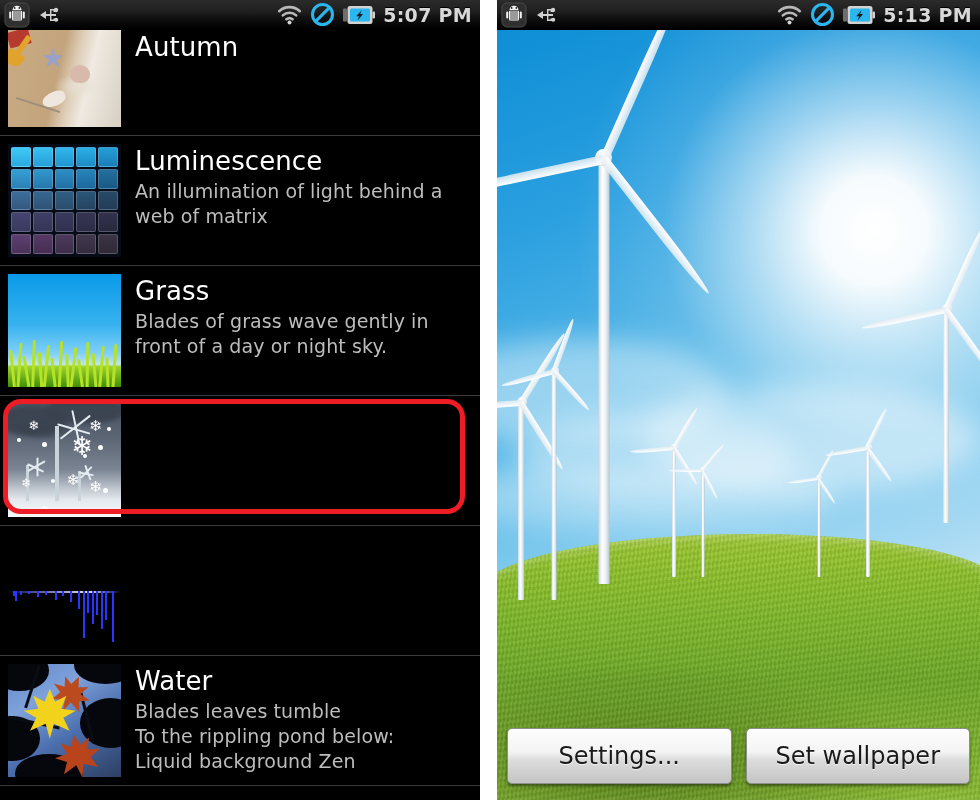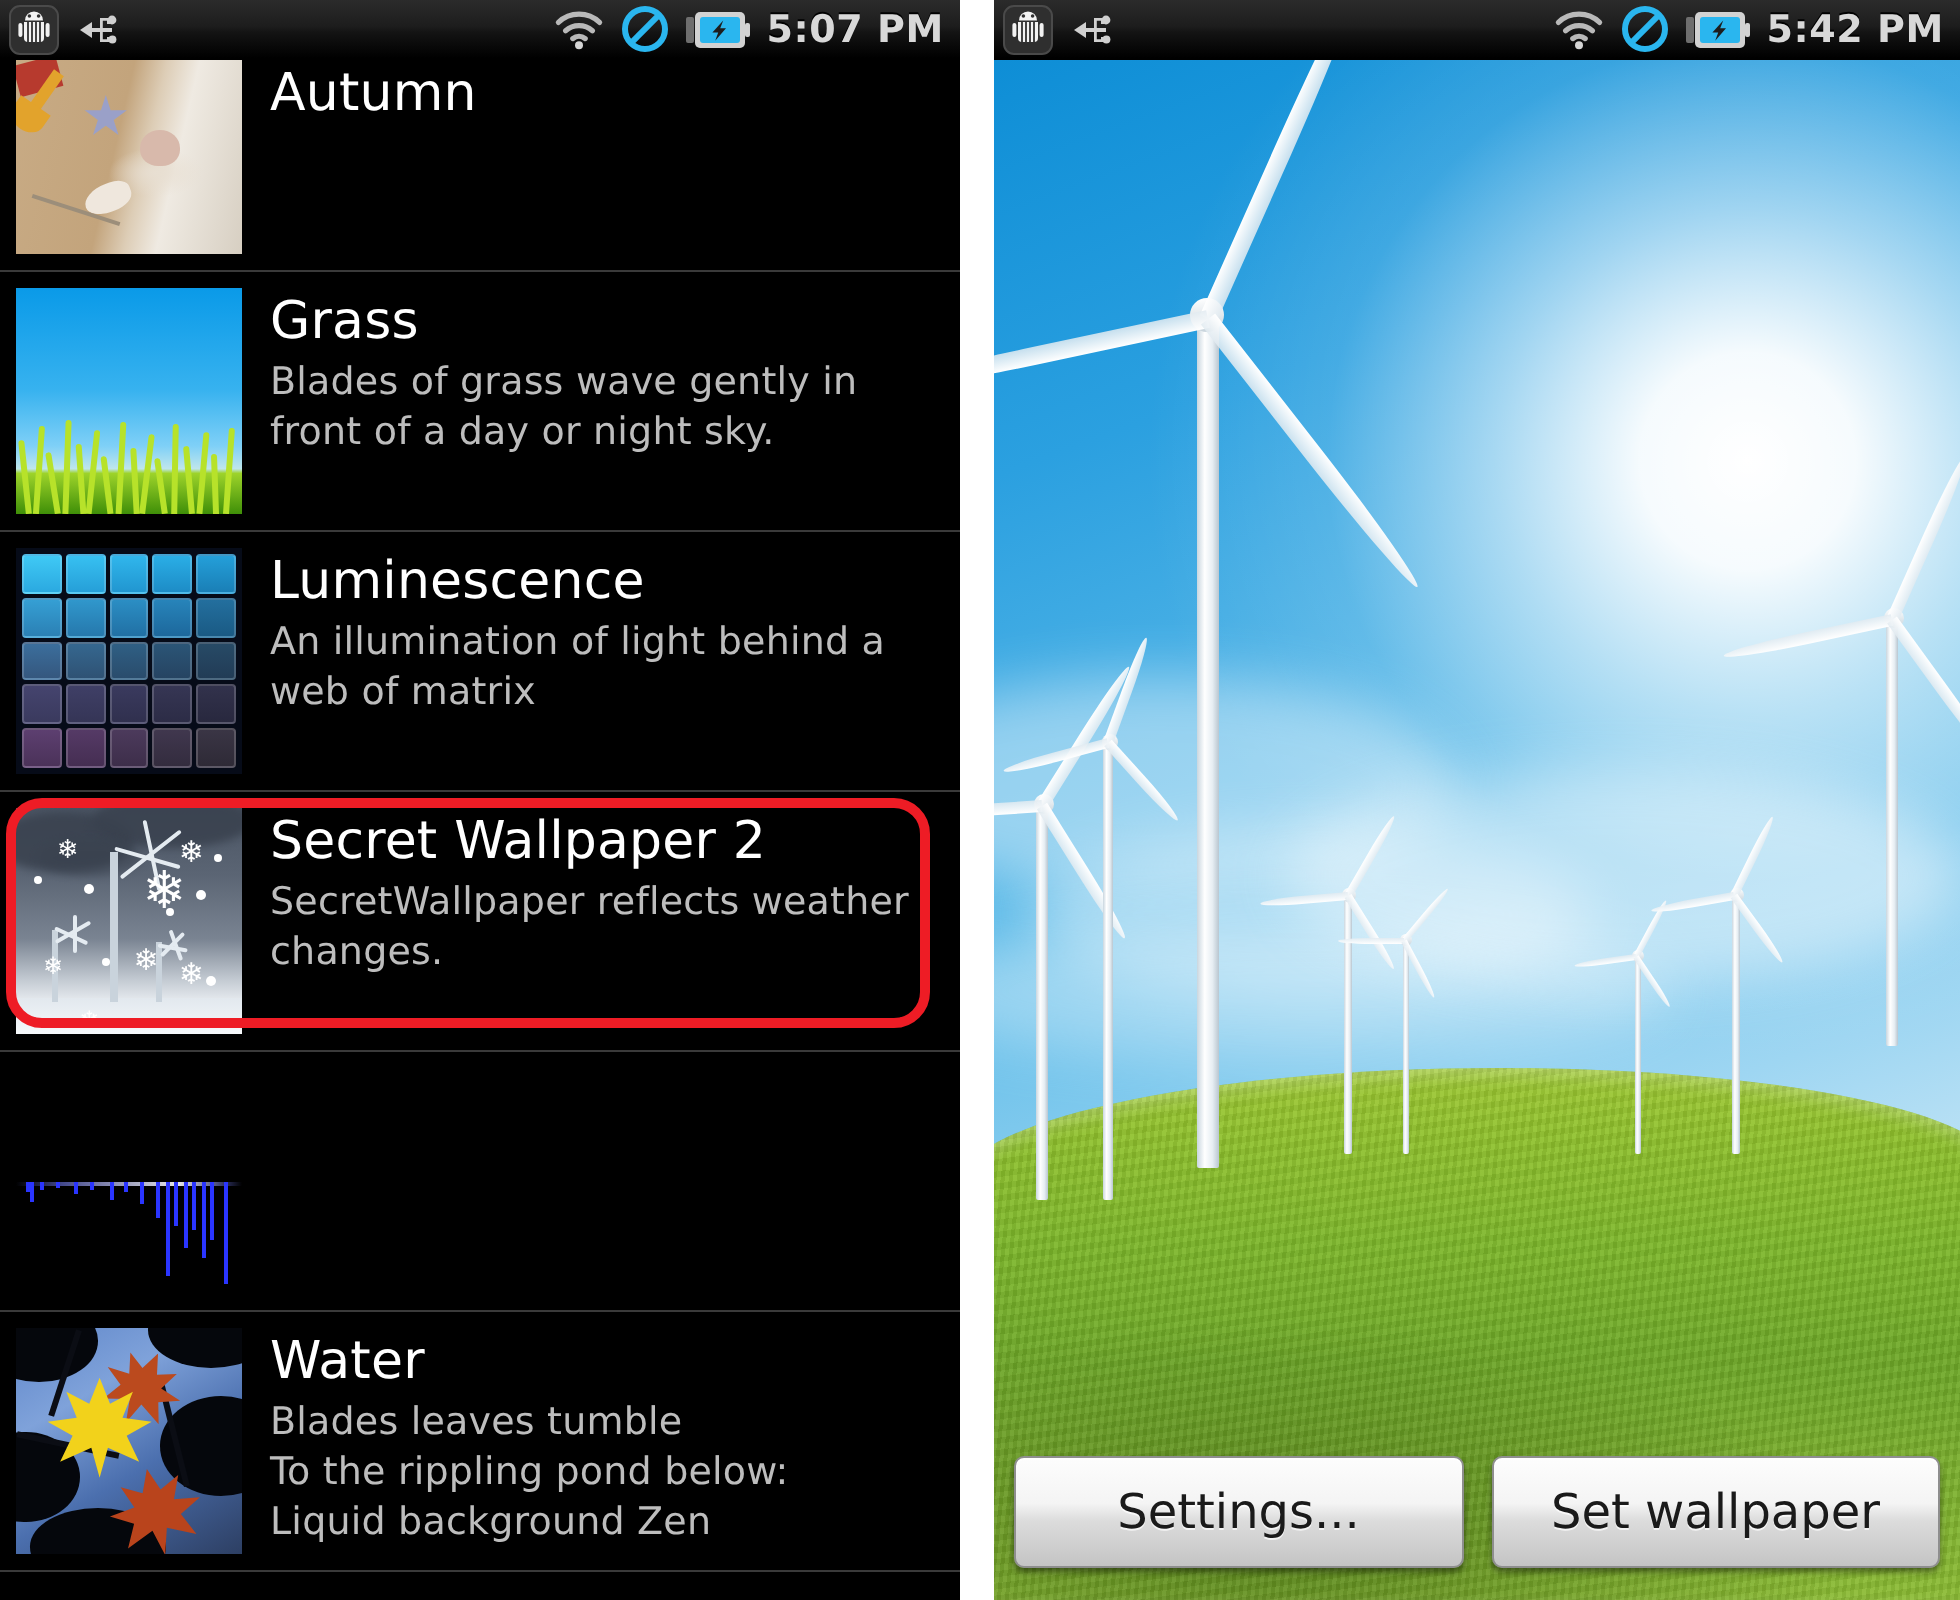--- a/index.html
+++ b/index.html
@@ -319,49 +319,20 @@
             <div class="red"></div>
             <div class="spade"></div>
             <div class="star"></div>
             <div class="shell"></div>
             <div class="shell2"></div>
             <div class="twig"></div>
           </div>
         </div>
         <div class="wp-text">
           <div class="wp-title">Autumn</div>
-        </div>
-      </div>
-
-      <div class="wp-item">
-        <div class="wp-thumb">
-          <div class="th-grass">
-            <div class="blades">
-              <span class="b" style="left:3%;height:78%;transform:rotate(-6deg)"></span>
-              <span class="b" style="left:9%;height:92%;transform:rotate(4deg)"></span>
-              <span class="b" style="left:15%;height:66%;transform:rotate(-9deg)"></span>
-              <span class="b" style="left:21%;height:100%;transform:rotate(2deg)"></span>
-              <span class="b" style="left:27%;height:74%;transform:rotate(-4deg)"></span>
-              <span class="b" style="left:33%;height:88%;transform:rotate(6deg)"></span>
-              <span class="b" style="left:39%;height:62%;transform:rotate(-7deg)"></span>
-              <span class="b" style="left:45%;height:96%;transform:rotate(3deg)"></span>
-              <span class="b" style="left:51%;height:70%;transform:rotate(-3deg)"></span>
-              <span class="b" style="left:57%;height:84%;transform:rotate(7deg)"></span>
-              <span class="b" style="left:63%;height:60%;transform:rotate(-8deg)"></span>
-              <span class="b" style="left:69%;height:94%;transform:rotate(1deg)"></span>
-              <span class="b" style="left:75%;height:72%;transform:rotate(-5deg)"></span>
-              <span class="b" style="left:81%;height:86%;transform:rotate(5deg)"></span>
-              <span class="b" style="left:87%;height:64%;transform:rotate(-2deg)"></span>
-              <span class="b" style="left:93%;height:90%;transform:rotate(4deg)"></span>
-            </div>
-          </div>
-        </div>
-        <div class="wp-text">
-          <div class="wp-title">Grass</div>
-          <div class="wp-desc">Blades of grass wave gently in front of a day or night sky.</div>
         </div>
       </div>
 
       <div class="wp-item">
         <div class="wp-thumb">
           <div class="th-lum">
             <span style="background:linear-gradient(#3fc9f5,#2ba9e0)"></span>
             <span style="background:linear-gradient(#37c0f1,#269fd8)"></span>
             <span style="background:linear-gradient(#30b6ec,#2196d0)"></span>
             <span style="background:linear-gradient(#2aaee6,#1d8cc6)"></span>
@@ -384,20 +355,49 @@
             <span style="background:linear-gradient(#5d3f70,#4b3259)"></span>
             <span style="background:linear-gradient(#553a66,#452e52)"></span>
             <span style="background:linear-gradient(#4c3a5c,#3d2e4a)"></span>
             <span style="background:linear-gradient(#40374e,#332c3e)"></span>
             <span style="background:linear-gradient(#3a3545,#2e2a36)"></span>
           </div>
         </div>
         <div class="wp-text">
           <div class="wp-title">Luminescence</div>
           <div class="wp-desc">An illumination of light behind a web of matrix</div>
+        </div>
+      </div>
+
+      <div class="wp-item">
+        <div class="wp-thumb">
+          <div class="th-grass">
+            <div class="blades">
+              <span class="b" style="left:3%;height:78%;transform:rotate(-6deg)"></span>
+              <span class="b" style="left:9%;height:92%;transform:rotate(4deg)"></span>
+              <span class="b" style="left:15%;height:66%;transform:rotate(-9deg)"></span>
+              <span class="b" style="left:21%;height:100%;transform:rotate(2deg)"></span>
+              <span class="b" style="left:27%;height:74%;transform:rotate(-4deg)"></span>
+              <span class="b" style="left:33%;height:88%;transform:rotate(6deg)"></span>
+              <span class="b" style="left:39%;height:62%;transform:rotate(-7deg)"></span>
+              <span class="b" style="left:45%;height:96%;transform:rotate(3deg)"></span>
+              <span class="b" style="left:51%;height:70%;transform:rotate(-3deg)"></span>
+              <span class="b" style="left:57%;height:84%;transform:rotate(7deg)"></span>
+              <span class="b" style="left:63%;height:60%;transform:rotate(-8deg)"></span>
+              <span class="b" style="left:69%;height:94%;transform:rotate(1deg)"></span>
+              <span class="b" style="left:75%;height:72%;transform:rotate(-5deg)"></span>
+              <span class="b" style="left:81%;height:86%;transform:rotate(5deg)"></span>
+              <span class="b" style="left:87%;height:64%;transform:rotate(-2deg)"></span>
+              <span class="b" style="left:93%;height:90%;transform:rotate(4deg)"></span>
+            </div>
+          </div>
+        </div>
+        <div class="wp-text">
+          <div class="wp-title">Grass</div>
+          <div class="wp-desc">Blades of grass wave gently in front of a day or night sky.</div>
         </div>
       </div>
 
       <div class="wp-item selected">
         <div class="wp-thumb">
           <div class="th-secret">
             <div class="cloud" style="left:-10%;top:2%;width:62%;height:26%;"></div>
             <div class="cloud" style="left:34%;top:-6%;width:70%;height:24%;"></div>
             <div class="cloud" style="left:10%;top:14%;width:46%;height:16%;opacity:.5"></div>
             <div class="ground"></div>
@@ -428,24 +428,20 @@
             <div class="bigflake" style="left:28%;top:82%;font-size:12px;">❄</div>
             <div class="flake" style="left:30%;top:34%;width:5px;height:5px;"></div>
             <div class="flake" style="left:80%;top:36%;width:5px;height:5px;"></div>
             <div class="flake" style="left:66%;top:44%;width:4px;height:4px;"></div>
             <div class="flake" style="left:38%;top:66%;width:4px;height:4px;"></div>
             <div class="flake" style="left:88%;top:20%;width:4px;height:4px;"></div>
             <div class="flake" style="left:8%;top:30%;width:4px;height:4px;"></div>
             <div class="flake" style="left:84%;top:74%;width:5px;height:5px;"></div>
           </div>
         </div>
-        <div class="wp-text">
-          <div class="wp-title">Secret Wallpaper 2</div>
-          <div class="wp-desc">SecretWallpaper reflects weather changes.</div>
-        </div>
       </div>
 
       <div class="wp-item">
         <div class="wp-thumb">
           <div class="th-spectrum">
             <div class="line"></div>
             <span class="bar" style="left:4%;width:2px;height:5%;margin-bottom:-5%"></span>
             <span class="bar" style="left:6%;width:2px;height:9%;margin-bottom:-9%"></span>
             <span class="bar" style="left:11%;width:2px;height:4%;margin-bottom:-4%"></span>
             <span class="bar" style="left:18%;width:2px;height:3%;margin-bottom:-3%"></span>
@@ -550,21 +546,21 @@
         </span>
         <span class="icon-box">
           <svg width="34" height="22" viewBox="0 0 34 22">
             <rect x="1" y="4.5" width="4" height="13" rx="1" fill="#6e6e6e"></rect>
             <rect x="5.5" y="2" width="25" height="18" rx="2.5" fill="#d2d2d2"></rect>
             <rect x="30.5" y="7.5" width="2.5" height="7" rx="1" fill="#d2d2d2"></rect>
             <rect x="8" y="4.5" width="20" height="13" rx="1.5" fill="#2ab6ef"></rect>
             <path d="M19.6 6.2 L14.2 12.3 L17.1 12.3 L15.6 16.4 L21 10.1 L18.1 10.1 Z" fill="#1d1d1d"></path>
           </svg>
         </span>
-        <span class="sb-clock">5:42 PM</span>
+        <span class="sb-clock">5:13 PM</span>
       </div>
     </div>
 
     <div class="wallpaper">
       <div class="cloudband" style="left:-14%;top:40%;width:62%;height:14%;opacity:.55"></div>
       <div class="cloudband" style="left:4%;top:50%;width:58%;height:11%;opacity:.5"></div>
       <div class="cloudband" style="left:-10%;top:56%;width:80%;height:9%;opacity:.45"></div>
       <div class="cloudband" style="left:30%;top:46%;width:70%;height:14%;opacity:.6"></div>
 
       <div class="field"></div>

